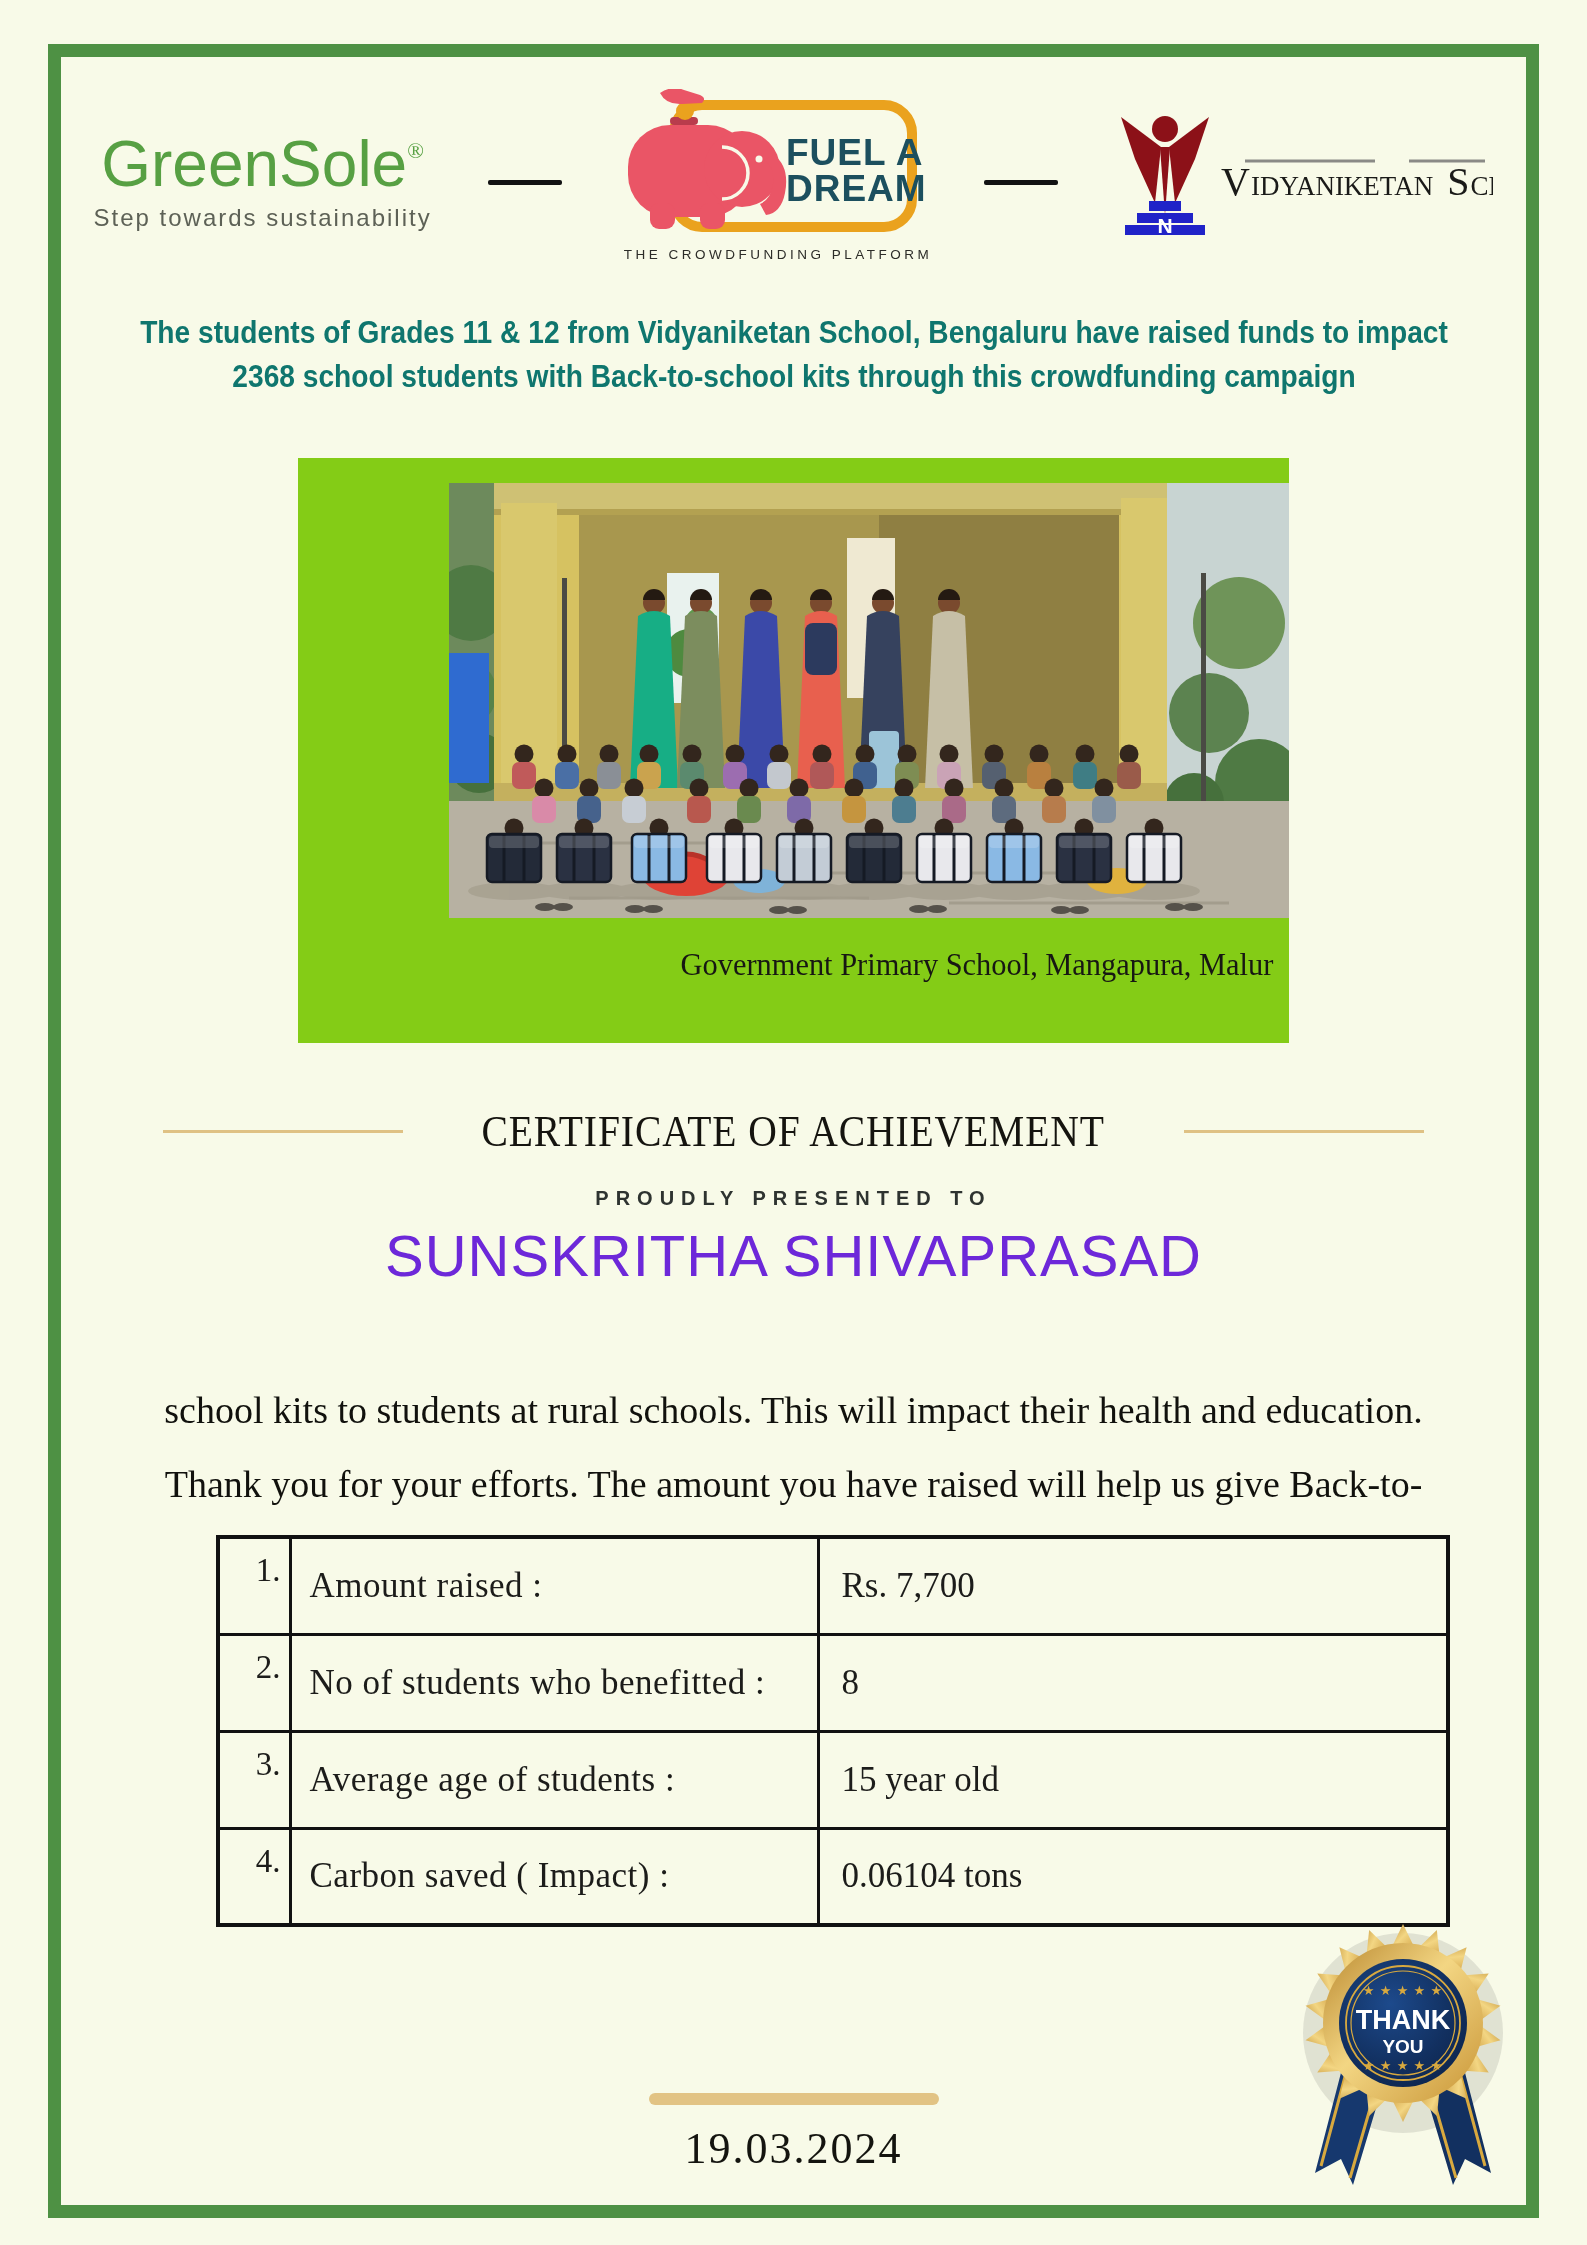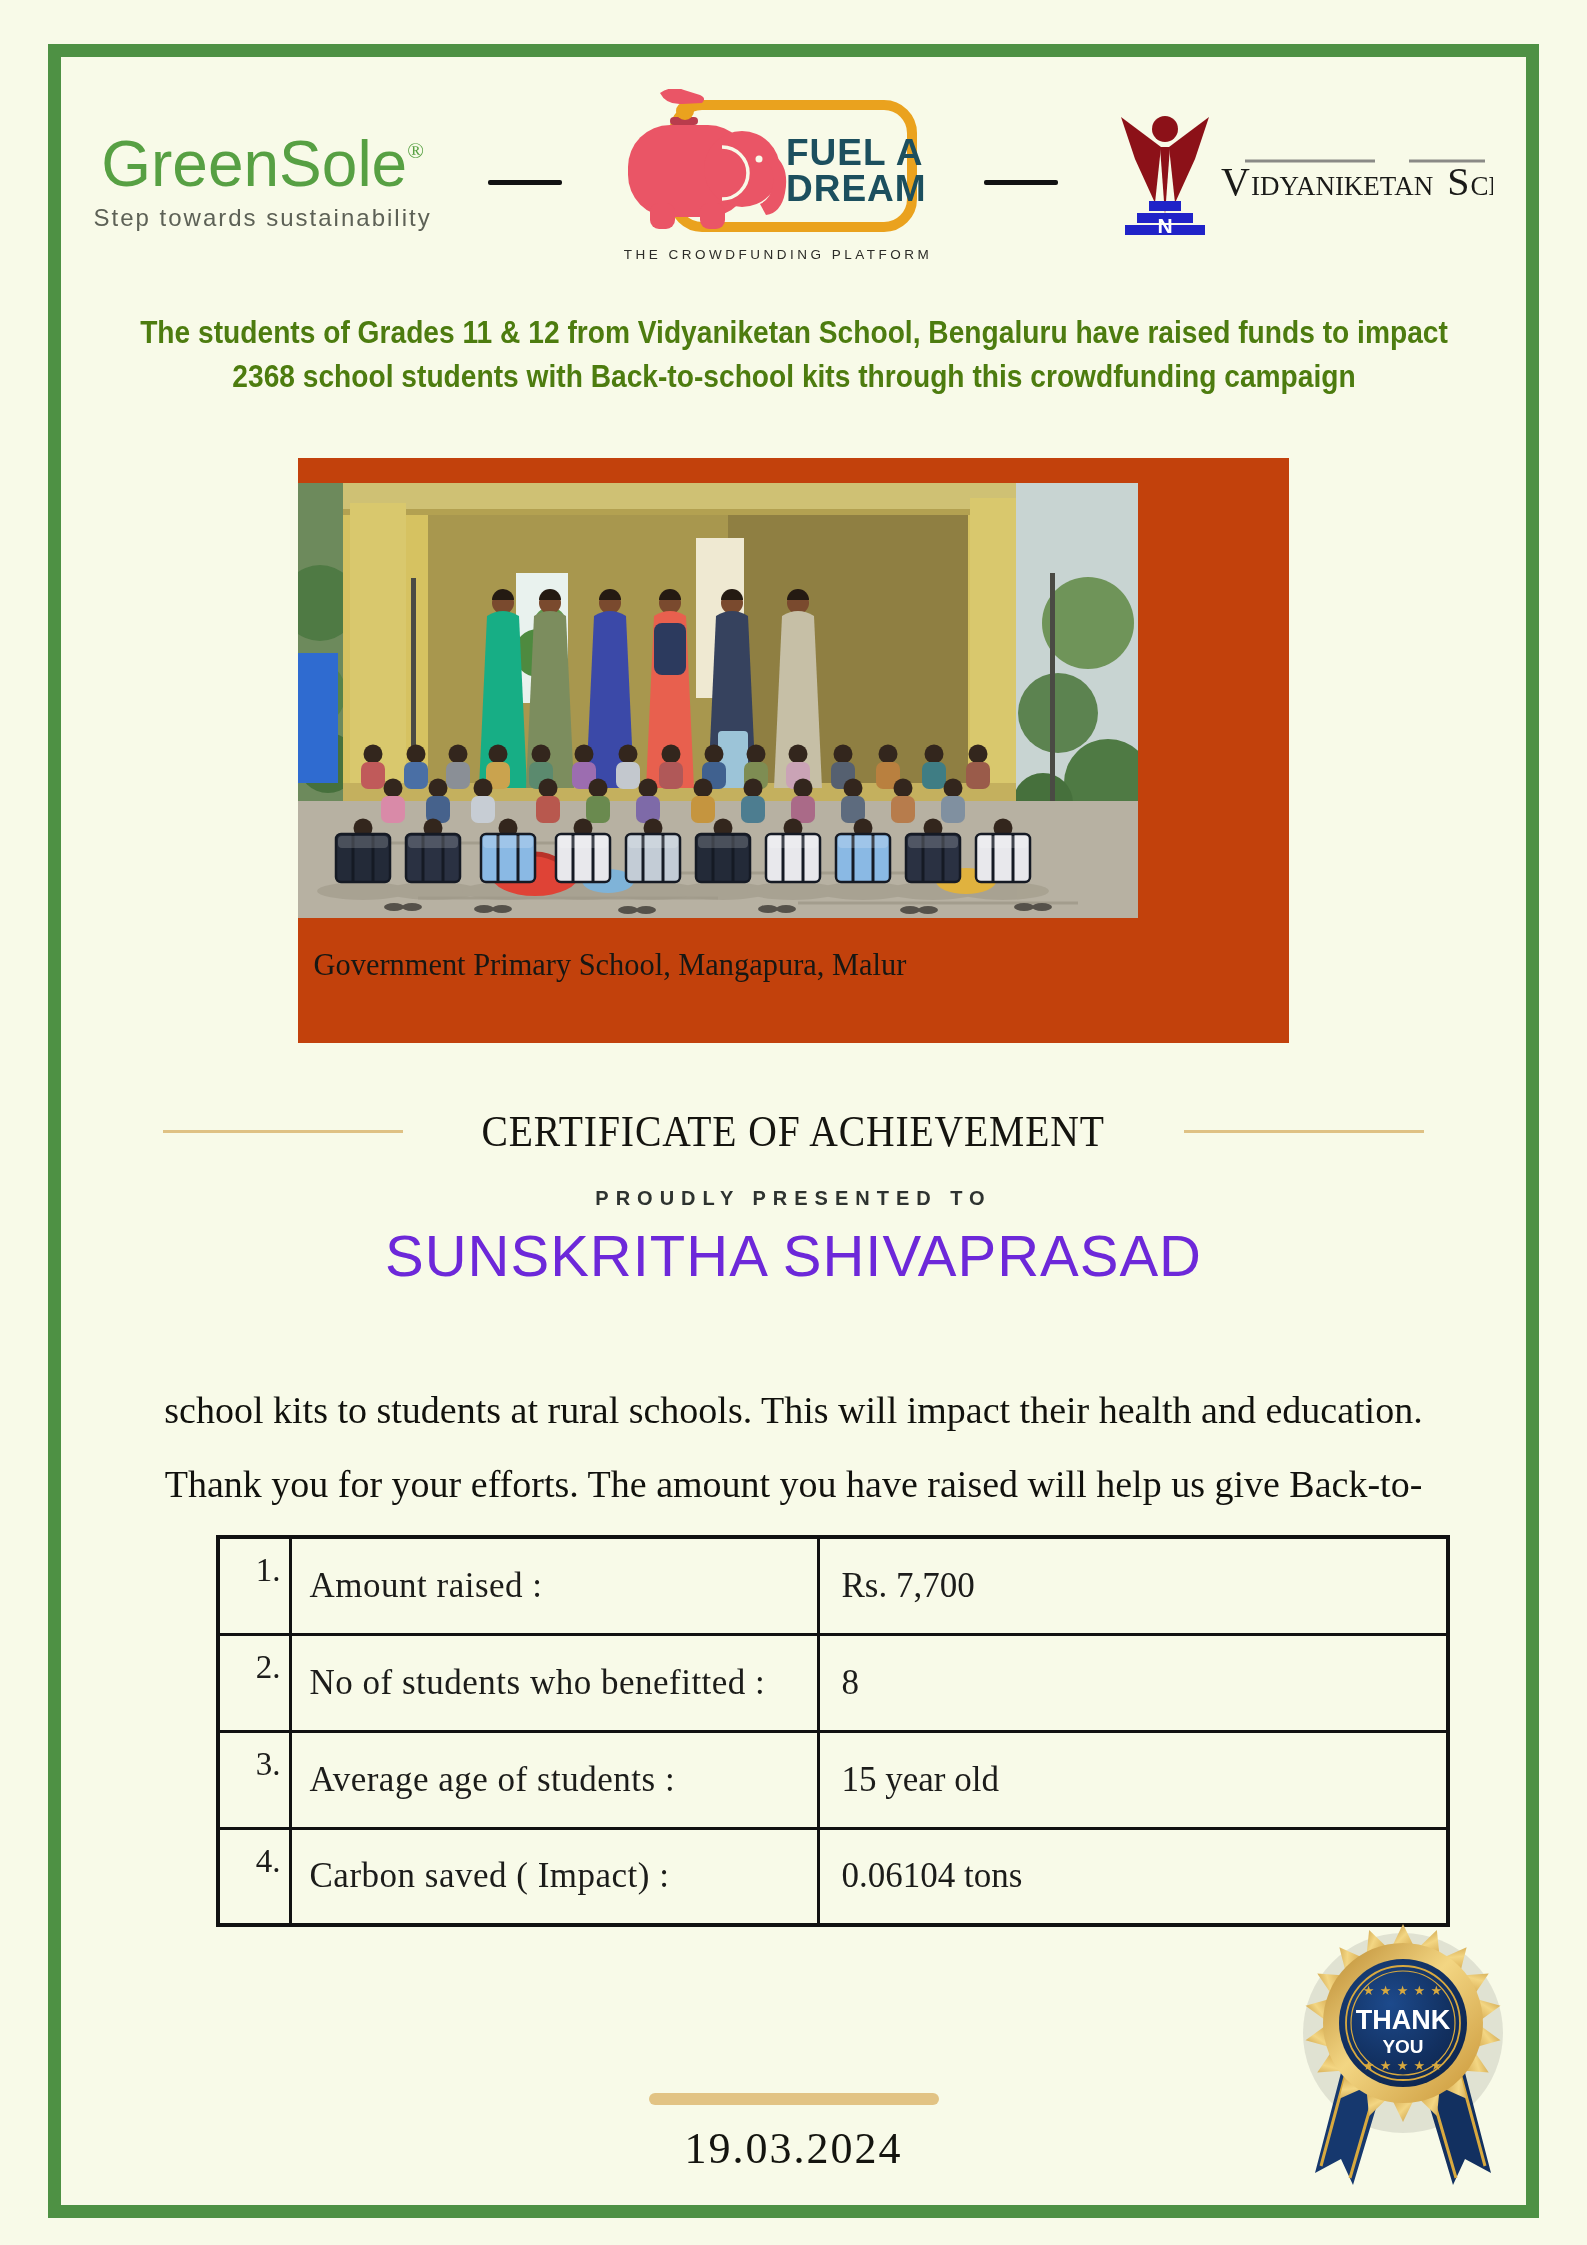--- a/index.html
+++ b/index.html
@@ -19,25 +19,25 @@
   .logos { width:1400px; display:flex; align-items:center; justify-content:space-between; height:180px; }
   .dash { width:74px; height:5px; background:#121212; border-radius:2px; }
   .greensole { display:flex; flex-direction:column; align-items:center; }
   .gs-word { font-family:"Liberation Sans", sans-serif; font-size:64px; font-weight:normal; color:#57a043; letter-spacing:0px; line-height:1; }
   .gs-reg { font-size:22px; vertical-align:28px; color:#57a043; }
   .gs-tag { font-family:"Liberation Sans", sans-serif; font-size:24px; color:#5d6156; letter-spacing:2px; margin-top:8px; }
   .fad svg { display:block; }
   .vid svg { display:block; }
 
   
-  .intro { margin-top:38px; text-align:center; font-family:"Liberation Sans", sans-serif; font-weight:bold; color:#4d7c0f; font-size:32px; line-height:44px; }
+  .intro { margin-top:38px; text-align:center; font-family:"Liberation Sans", sans-serif; font-weight:bold; color:#0f766e; font-size:32px; line-height:44px; }
   .intro .ln { display:block; white-space:nowrap; transform:scaleX(0.88); transform-origin:center; }
 
   
-  .panel { margin-top:60px; width:991px; height:585px; background:#c2410c; display:flex; flex-direction:column; align-items:flex-start; }
+  .panel { margin-top:60px; width:991px; height:585px; background:#84cc16; display:flex; flex-direction:column; align-items:flex-end; }
   .photo { margin-top:25px; width:840px; height:435px; }
   .caption { margin-top:28px; font-size:32px; color:#171713; letter-spacing:0px; transform:scaleX(0.95); white-space:nowrap; }
 
   
   .cert-row { margin-top:62px; display:flex; align-items:center; gap:36px; }
   .gold-line { width:240px; height:3px; background:#dfc184; }
   .cert-title { font-size:45px; color:#15140f; white-space:nowrap; letter-spacing:1px; transform:scaleX(0.88); transform-origin:center; font-weight:normal; }
   .presented { margin-top:30px; font-family:"Liberation Sans", sans-serif; font-size:20px; letter-spacing:7px; color:#2e3330; font-weight:bold; }
   .recipient { margin-top:12px; font-family:"Liberation Sans", sans-serif; font-size:58px; color:#6d28d9; letter-spacing:1px; white-space:nowrap; }
 

